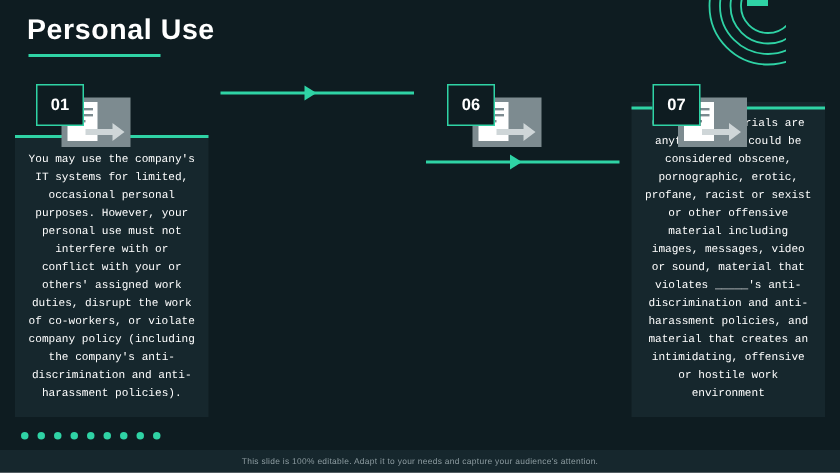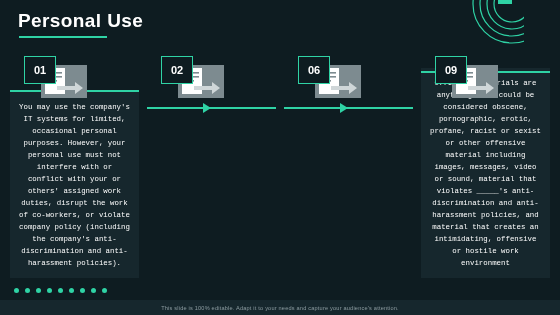--- a/index.html
+++ b/index.html
@@ -209,31 +209,20 @@
         <div class="num-badge">01</div>
       </div>
       <div class="connector">
         <div class="line"></div>
           <div class="arrow"></div>
       </div>
       <div class="card">You may use the company's IT systems for limited, occasional personal purposes. However, your personal use must not interfere with or conflict with your or others' assigned work duties, disrupt the work of co-workers, or violate company policy (including the company's anti-discrimination and anti-harassment policies).</div>
     </div>
 
     <div class="col">
-      <div class="icon-block">
-        <div class="icon-plate"></div>
-        <svg class="icon-art" viewBox="0 0 46 33">
-          <rect x="4" y="3" width="20" height="26" fill="#ffffff"></rect>
-          <rect x="7" y="7" width="14" height="1.6" fill="#7d8b90"></rect>
-          <rect x="7" y="11" width="14" height="1.6" fill="#7d8b90"></rect>
-          <rect x="7" y="15" width="9" height="1.6" fill="#7d8b90"></rect>
-          <path d="M16 21 L34 21 L34 17 L42 23 L34 29 L34 25 L16 25 Z" fill="#cfd6d8"></path>
-        </svg>
-        <div class="num-badge">02</div>
-      </div>
       <div class="connector">
         <div class="line"></div>
           <div class="arrow"></div>
       </div>
     </div>
 
     <div class="col">
       <div class="icon-block">
         <div class="icon-plate"></div>
         <svg class="icon-art" viewBox="0 0 46 33">
@@ -254,21 +243,21 @@
     <div class="col">
       <div class="icon-block">
         <div class="icon-plate"></div>
         <svg class="icon-art" viewBox="0 0 46 33">
           <rect x="4" y="3" width="20" height="26" fill="#ffffff"></rect>
           <rect x="7" y="7" width="14" height="1.6" fill="#7d8b90"></rect>
           <rect x="7" y="11" width="14" height="1.6" fill="#7d8b90"></rect>
           <rect x="7" y="15" width="9" height="1.6" fill="#7d8b90"></rect>
           <path d="M16 21 L34 21 L34 17 L42 23 L34 29 L34 25 L16 25 Z" fill="#cfd6d8"></path>
         </svg>
-        <div class="num-badge">09</div>
+        <div class="num-badge">07</div>
       </div>
       <div class="connector">
         <div class="line"></div>
           <div class="arrow"></div>
       </div>
       <div class="card">Offensive materials are anything that could be considered obscene, pornographic, erotic, profane, racist or sexist or other offensive material including images, messages, video or sound, material that violates _____'s anti-discrimination and anti-harassment policies, and material that creates an intimidating, offensive or hostile work environment</div>
     </div>
 
   </div>
 

